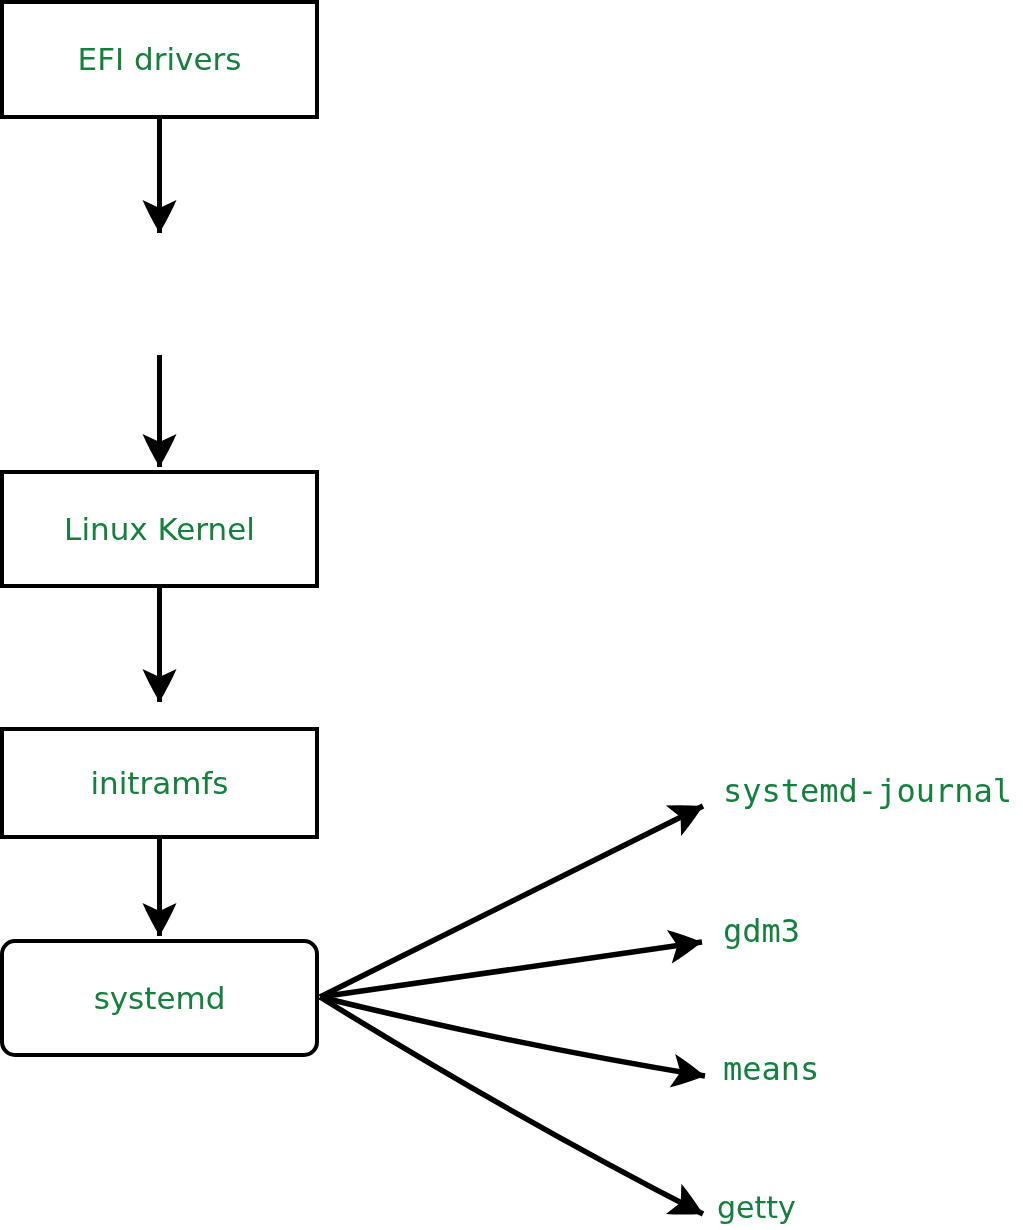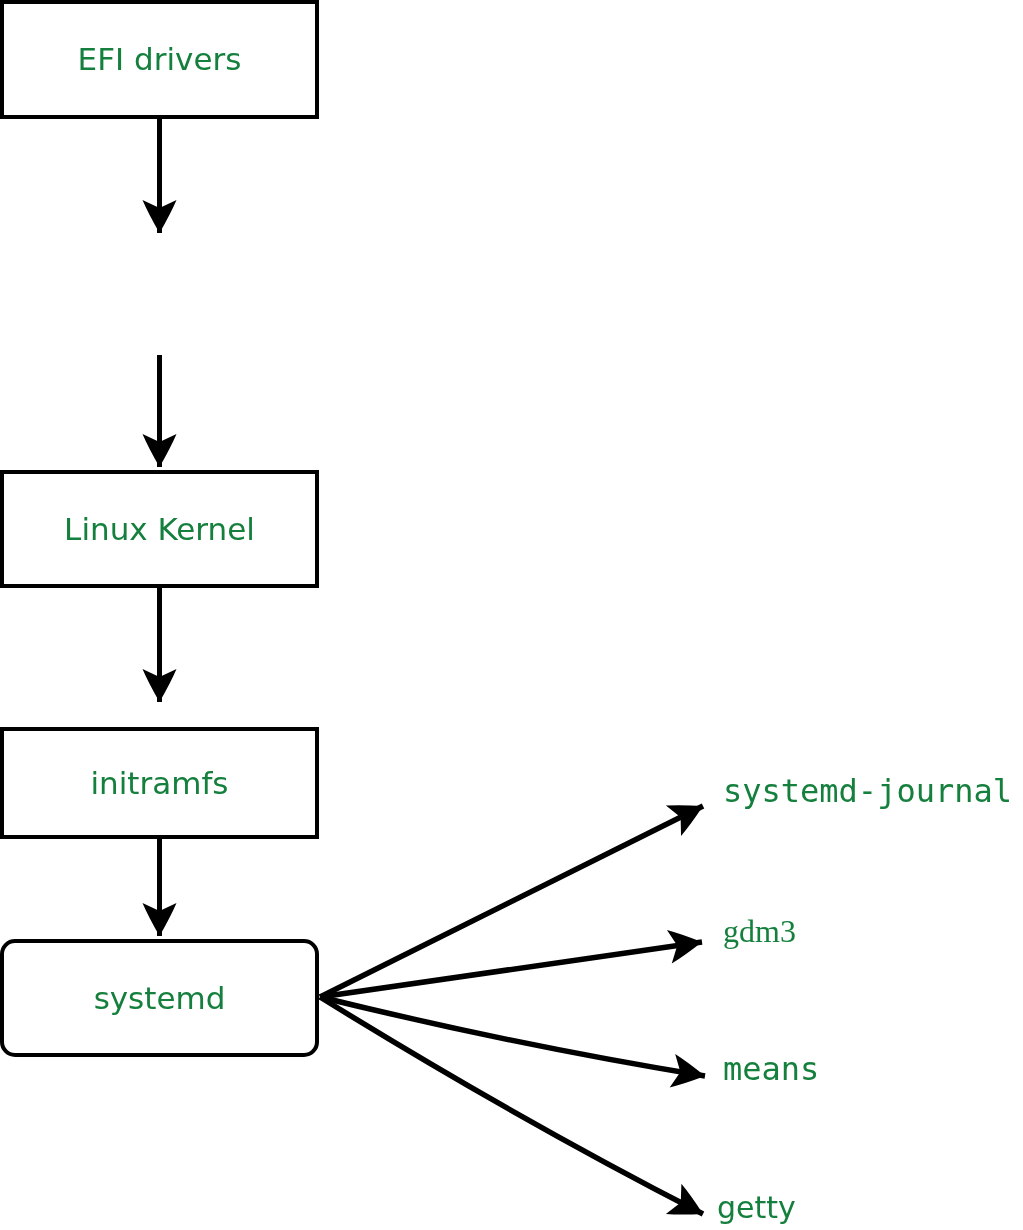--- a/index.html
+++ b/index.html
@@ -52,21 +52,21 @@
     white-space: nowrap;
   }
   .target-label {
     position: absolute;
     font-family: "DejaVu Sans Mono", monospace;
     font-size: 32px;
     line-height: 1.2;
     white-space: nowrap;
   }
   .target-journal { left: 723px; top: 772px; }
-  .target-gdm3    { left: 723px; top: 912px; font-family: Liberation Serif, serif; }
+  .target-gdm3    { left: 723px; top: 912px; }
   .target-getty   { left: 723px; top: 1050px; }
   .target-sshd {
     left: 717px;
     top: 1190px;
     font-family: "DejaVu Sans", sans-serif;
     font-size: 30px;
   }
 </style>
 </head>
 <body>

